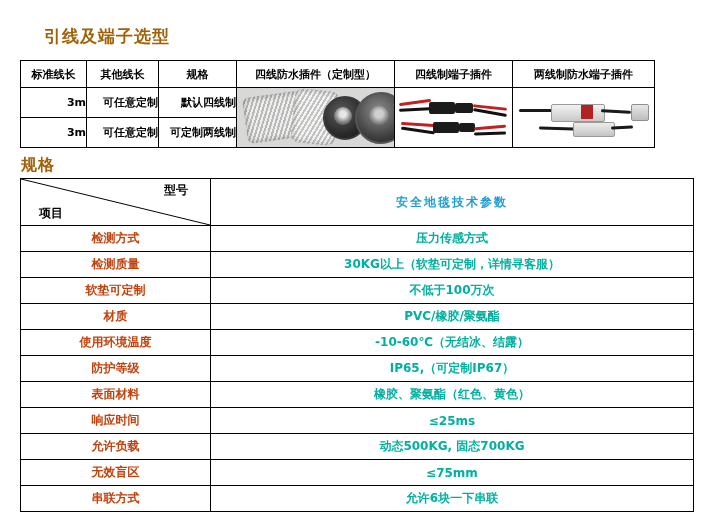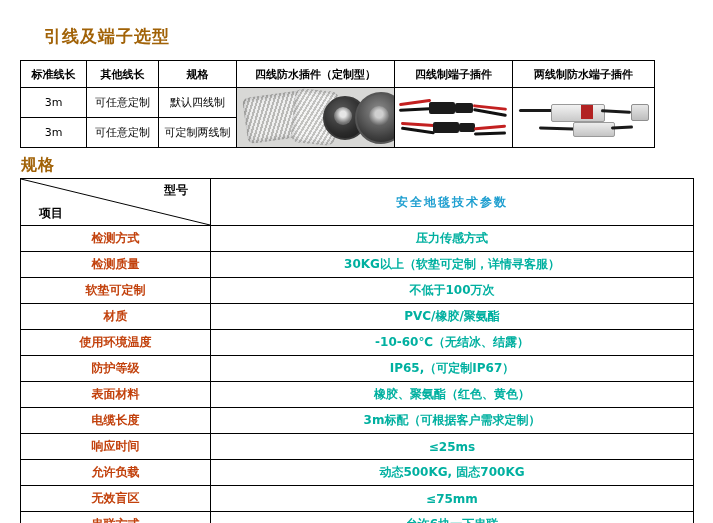--- a/index.html
+++ b/index.html
@@ -58,22 +58,23 @@
     padding: 0;
   }
   #leads-table thead td {
     font-weight: bold;
     height: 26px;
     background: #ffffff;
     color: #000000;
   }
   #leads-table tbody td {
     height: 29px;
-    font-weight: normal;
+    font-weight: bold;
     color: #000;
+    text-align: right;
   }
   .col-a { width: 66px; }
   .col-b { width: 72px; }
   .col-c { width: 78px; }
   .col-d { width: 158px; }
   .col-e { width: 118px; }
   .col-f { width: 142px; }
 
   
   .pic-cell {
@@ -410,24 +411,20 @@
       </tr>
       <tr>
         <td class="row-label">防护等级</td>
         <td class="row-value">IP65,（可定制IP67）</td>
       </tr>
       <tr>
         <td class="row-label">表面材料</td>
         <td class="row-value">橡胶、聚氨酯（红色、黄色）</td>
       </tr>
       <tr>
-        <td class="row-label">电缆长度</td>
-        <td class="row-value">3m标配（可根据客户需求定制）</td>
-      </tr>
-      <tr>
         <td class="row-label">响应时间</td>
         <td class="row-value">≤25ms</td>
       </tr>
       <tr>
         <td class="row-label">允许负载</td>
         <td class="row-value">动态500KG, 固态700KG</td>
       </tr>
       <tr>
         <td class="row-label">无效盲区</td>
         <td class="row-value">≤75mm</td>

